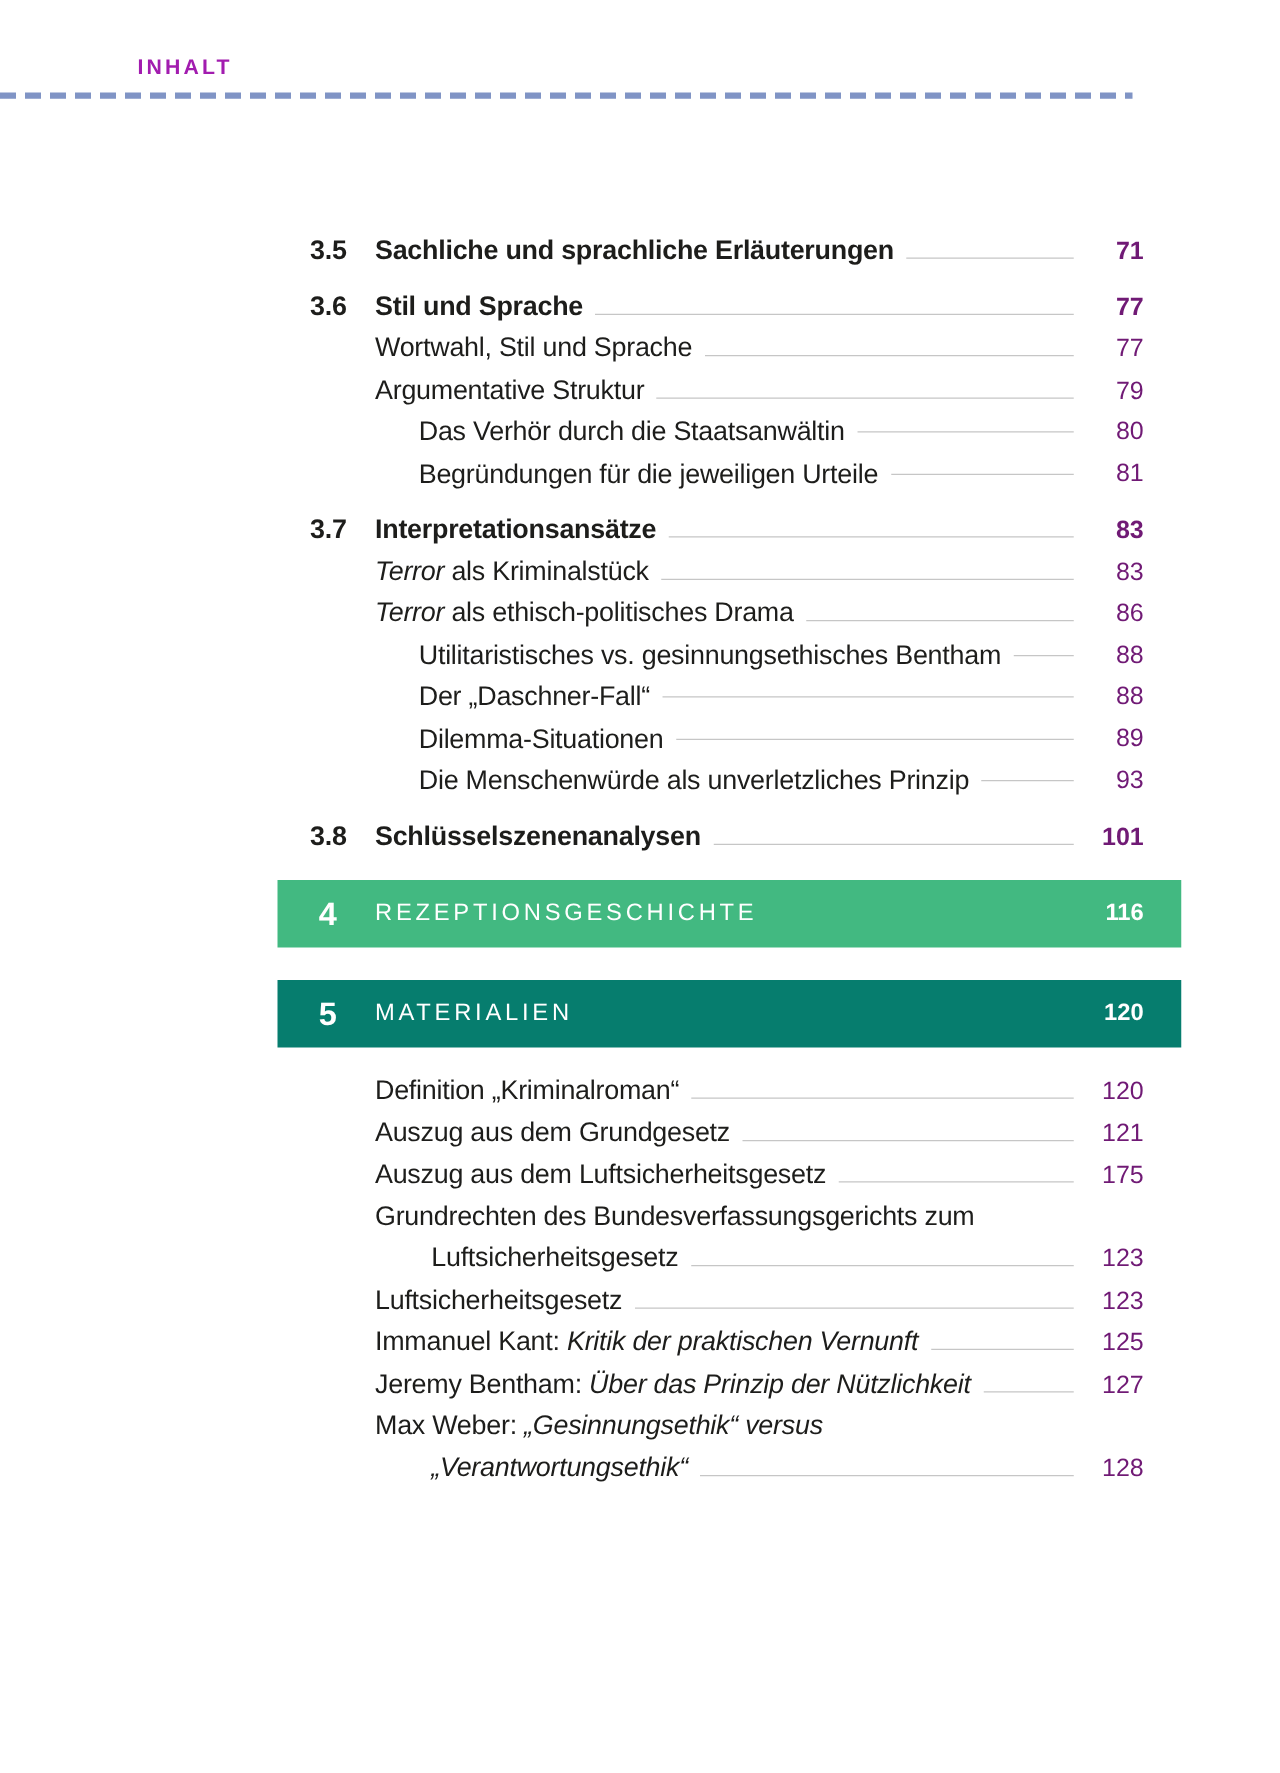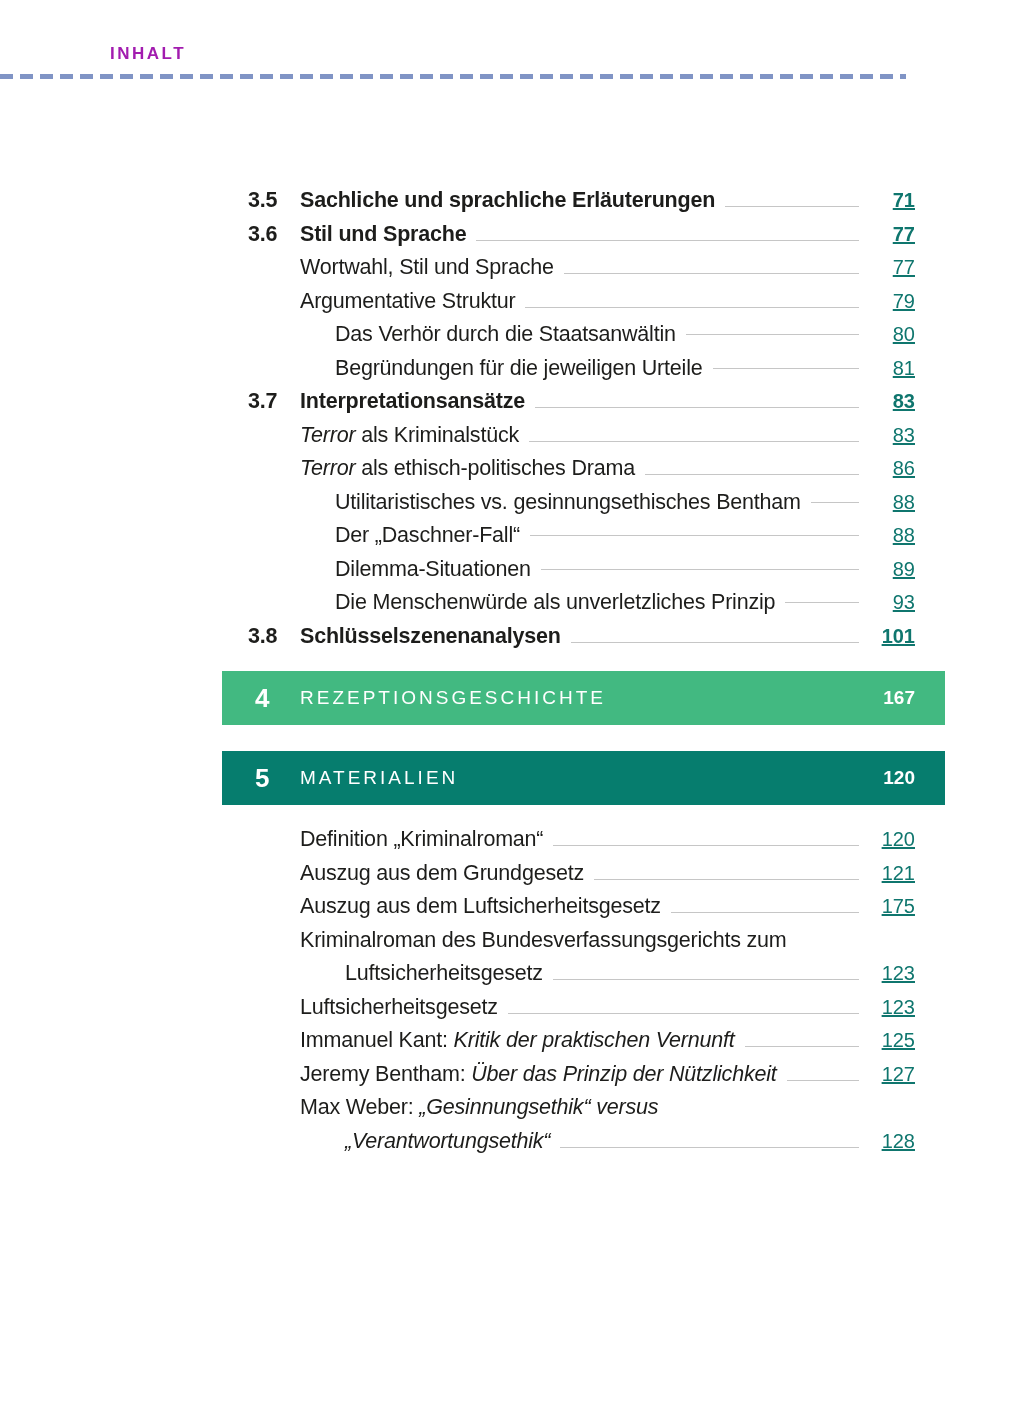--- a/index.html
+++ b/index.html
@@ -18,35 +18,35 @@
     background:repeating-linear-gradient(90deg,#8094c5 0,#8094c5 13px,transparent 13px,transparent 20px);
   }
 
   .toc{position:absolute;left:248px;top:184px;width:667px;}
 
   .toc-row{
     display:flex;align-items:baseline;
     height:33.5px;line-height:33.5px;
     font-size:21.5px;letter-spacing:-0.2px;white-space:nowrap;
   }
-  .gap{}
+  .gap{margin-top:11px;}
   .bold{font-weight:700;}
   .num{flex:none;width:52px;font-weight:700;}
   .lvl2{padding-left:52px;}
   .lvl3{padding-left:87px;align-items:center;}
   .lvl4{padding-left:97px;}
   .title{flex:none;}
   .it{font-style:italic;}
   .leader{
     flex:1;min-width:0;
     border-bottom:1.5px solid #c6c6c6;
     margin-left:10px;margin-right:10px;
   }
   .leader.hidden{border-bottom:none;}
-  .pg{flex:none;width:46px;text-align:right;font-size:20px;color:#0f766e;letter-spacing:0;text-decoration:underline;}
+  .pg{flex:none;width:46px;text-align:right;font-size:20px;color:#701a75;letter-spacing:0;}
 
   .banner{
     width:723px;height:54px;margin-left:-26px;
     display:flex;align-items:center;color:#ffffff;
   }
   .banner-4{background:#42b981;margin-top:18px;}
   .banner-5{background:#067d6e;margin-top:26px;}
   .b-num{flex:none;margin-left:33px;width:45px;font-size:26px;font-weight:700;}
   .b-label{flex:1;font-size:19px;font-weight:400;letter-spacing:3px;}
   .b-page{flex:none;margin-right:30px;font-size:19px;font-weight:700;}
@@ -136,21 +136,21 @@
           <span class="num">3.8</span>
           <span class="title"><span>Schlüsselszenenanalysen</span></span>
           <span class="leader"></span>
           <span class="pg">101</span>
         </div>
       </div>
 
     <div class="banner banner-4">
       <span class="b-num">4</span>
       <span class="b-label">REZEPTIONSGESCHICHTE</span>
-      <span class="b-page">167</span>
+      <span class="b-page">116</span>
     </div>
 
     <div class="banner banner-5">
       <span class="b-num">5</span>
       <span class="b-label">MATERIALIEN</span>
       <span class="b-page">120</span>
     </div>
 
     <div class="mat">
         <div class="toc-row lvl2">
@@ -162,21 +162,21 @@
           <span class="title"><span>Auszug aus dem Grundgesetz</span></span>
           <span class="leader"></span>
           <span class="pg">121</span>
         </div>
         <div class="toc-row lvl2">
           <span class="title"><span>Auszug aus dem Luftsicherheitsgesetz</span></span>
           <span class="leader"></span>
           <span class="pg">175</span>
         </div>
         <div class="toc-row lvl2">
-          <span class="title"><span>Kriminalroman des Bundesverfassungsgerichts zum</span></span>
+          <span class="title"><span>Grundrechten des Bundesverfassungsgerichts zum</span></span>
           <span class="leader hidden"></span>
           <span class="pg"></span>
         </div>
         <div class="toc-row lvl4">
           <span class="title"><span>Luftsicherheitsgesetz</span></span>
           <span class="leader"></span>
           <span class="pg">123</span>
         </div>
         <div class="toc-row lvl2">
           <span class="title"><span>Luftsicherheitsgesetz</span></span>

